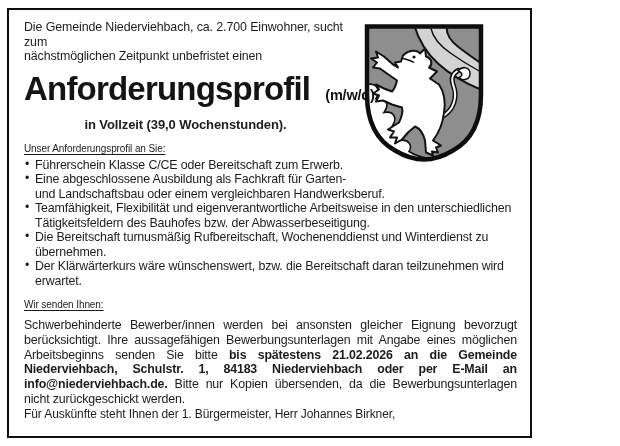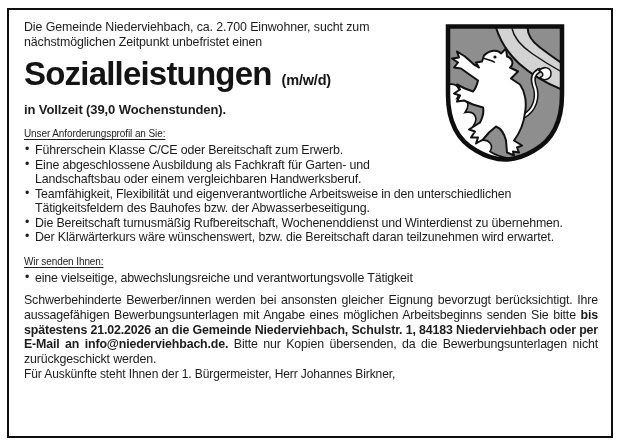--- a/index.html
+++ b/index.html
@@ -1,37 +1,37 @@
 <!DOCTYPE html>
 <html><head>
 <meta charset="utf-8">
 <style>
   html,body{margin:0;padding:0;}
   body{
     width:620px;height:446px;position:relative;background:#ffffff;
     font-family:"Liberation Sans",sans-serif;color:#1c1c1c;
   }
   .ad-box{
-    position:absolute;left:7px;top:8px;width:606px;height:430px;
+    position:absolute;left:7px;top:8px;width:525px;height:430px;
     border:2.5px solid #0e0e0e;box-sizing:border-box;
     padding:6px 13px 0 15px;overflow:hidden;background:#ffffff;
   }
   .coat{
     float:right;width:130px;height:147px;
     margin:2px 28px 8px 12px;
   }
   .coat svg{display:block;width:100%;height:100%;}
   p{margin:0;}
   .intro{margin-top:4px;font-size:12.4px;line-height:14.6px;letter-spacing:-0.1px;}
   .job-title{
     margin:7px 0 0;font-size:33px;font-weight:800;letter-spacing:-0.8px;
     line-height:35px;color:#141414;white-space:nowrap;
   }
-  .mwd{font-size:14.5px;font-weight:700;letter-spacing:-0.2px;padding-left:10px;}
-  .subtitle{margin-top:4px;font-size:13px;font-weight:700;letter-spacing:-0.1px;}
+  .mwd{font-size:14.5px;font-weight:700;letter-spacing:-0.2px;margin-left:5px;padding-left:10px;}
+  .subtitle{margin-top:4px;font-size:13px;font-weight:700;letter-spacing:-0.1px;text-align:center;}
   .section-heading{
     margin-top:11px;font-size:10px;letter-spacing:-0.1px;
     text-decoration:underline;text-underline-offset:2px;
   }
   ul.bullets{
     margin:4px 0 0;padding:0;list-style:none;
     font-size:12.4px;line-height:14.5px;letter-spacing:-0.15px;
   }
   ul.bullets li{padding-left:11px;position:relative;hyphens:none;}
   ul.bullets li::before{content:"\2022";position:absolute;left:1px;top:-1px;}
@@ -84,37 +84,36 @@
       <path fill="none" stroke="#0e0e0e" stroke-width="4.5" d="M8,8 L122,8 L122,76 C122,104 112,122 94,132 C84,138 74,141 65,141 C56,141 46,138 36,132 C18,122 8,104 8,76 Z"></path>
     </svg>
   </div>
 
   <p class="intro">
     <span>Die Gemeinde Niederviehbach, ca. 2.700 Einwohner, sucht zum</span><br>
     <span>nächstmöglichen Zeitpunkt unbefristet einen</span>
   </p>
 
   <p class="job-title">
-    <span>Sozialleistungen</span><span class="mwd">(m/w/d)</span>
+    <span>Anforderungsprofil</span><span class="mwd">(m/w/d)</span>
   </p>
 
   <p class="subtitle">in Vollzeit (39,0 Wochenstunden).</p>
 
   <p class="section-heading">Unser Anforderungsprofil an Sie:</p>
   <ul class="bullets">
     <li>Führerschein Klasse C/CE oder Bereitschaft zum Erwerb.</li>
     <li>Eine abgeschlossene Ausbildung als Fachkraft für Garten- und Landschaftsbau oder einem vergleichbaren Handwerksberuf.</li>
     <li>Teamfähigkeit, Flexibilität und eigenverantwortliche Arbeitsweise in den unterschiedlichen Tätigkeitsfeldern des Bauhofes bzw. der Abwasserbeseitigung.</li>
     <li>Die Bereitschaft turnusmäßig Rufbereitschaft, Wochenenddienst und Winterdienst zu übernehmen.</li>
     <li>Der Klärwärterkurs wäre wünschenswert, bzw. die Bereitschaft daran teilzunehmen wird erwartet.</li>
   </ul>
 
   <p class="section-heading">Wir senden Ihnen:</p>
   <ul class="bullets">
-    <li>eine vielseitige, abwechslungsreiche und verantwortungsvolle Tätigkeit</li>
   </ul>
 
   <p class="apply">
     <span>Schwerbehinderte Bewerber/innen werden bei ansonsten gleicher Eignung bevorzugt berücksichtigt. Ihre aussagefähigen Bewerbungsunterlagen mit Angabe eines möglichen Arbeitsbeginns senden Sie bitte </span><span class="bold">bis spätestens 21.02.2026 an die Gemeinde Niederviehbach, Schulstr. 1, 84183 Niederviehbach oder per E-Mail an info@niederviehbach.de.</span><span> Bitte nur Kopien übersenden, da die Bewerbungsunterlagen nicht zurückgeschickt werden.</span>
   </p>
 
   <p class="contact">
     <span>Für Auskünfte steht Ihnen der 1. Bürgermeister, Herr Johannes Birkner,</span><br>
   </p>
 

